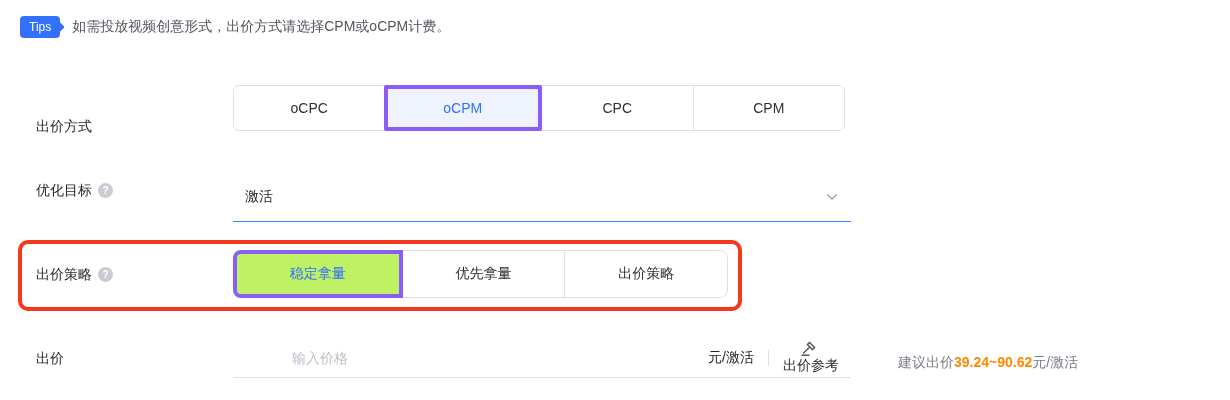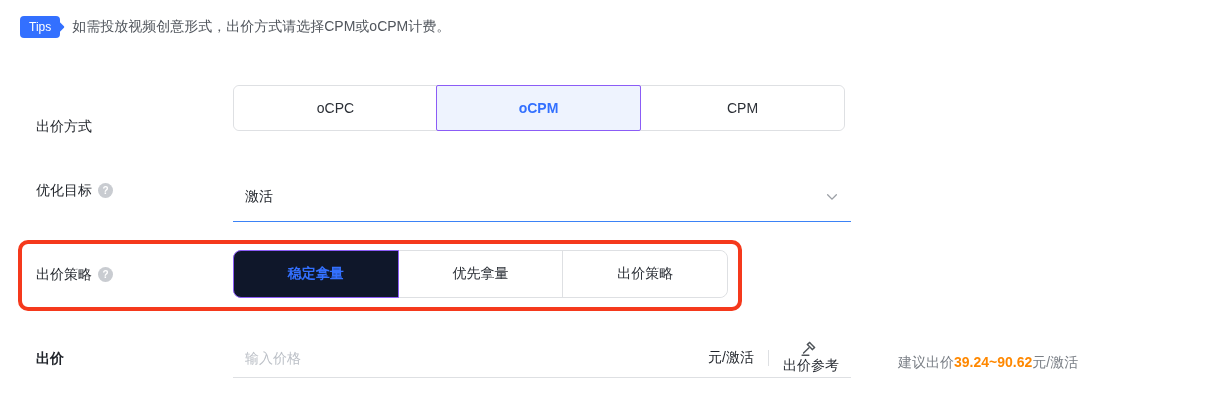--- a/index.html
+++ b/index.html
@@ -44,27 +44,27 @@
     border: 1px solid #dee0e3; border-radius: 6px; background: #fff;
   }
   .seg {
     flex: 1; display: flex; align-items: center; justify-content: center;
     color: #2b2f36; cursor: pointer; background: #fff;
   }
   .seg + .seg { border-left: 1px solid #dee0e3; }
   .seg.first { border-radius: 6px 0 0 6px; }
   .seg.last  { border-radius: 0 6px 6px 0; }
   .seg.selected {
-    color: #3370ff; font-weight: bold;
-    border: 1px solid #8b5cf6; margin: -1px; z-index: 2;
+    color: #3370ff; font-weight: normal;
+    border: 4px solid #8b5cf6; margin: -1px; z-index: 2;
   }
   .group-method { left: 233px; top: 85px; width: 612px; height: 46px; }
   .group-method .seg.selected { background: #eef3fe; border-radius: 2px; }
   .group-strategy { left: 233px; top: 250px; width: 495px; height: 48px; border-radius: 8px; }
-  .group-strategy .seg.selected { background: #0f172a; border-radius: 7px; }
+  .group-strategy .seg.selected { background: #bef264; border-radius: 7px; }
   .group-strategy .seg.first { border-radius: 8px 0 0 8px; }
   .group-strategy .seg.last  { border-radius: 0 8px 8px 0; }
 
   
   .select-field {
     position: absolute; left: 233px; top: 172px; width: 618px; height: 50px;
     border-bottom: 1px solid #3b82f6;
     display: flex; align-items: center; padding: 0 12px;
     cursor: pointer;
   }
@@ -80,52 +80,53 @@
 
   
   .bid-input-field {
     position: absolute; left: 233px; top: 338px; width: 618px; height: 40px;
     border-bottom: 1px solid #dee0e3;
     display: flex; align-items: center; padding: 0 12px;
   }
   .bid-input {
     flex: 1; border: none; outline: none; font-size: 14px;
     font-family: "Liberation Sans", "DejaVu Sans", sans-serif;
-    color: #3b82f6; background: transparent; min-width: 0;
+    color: #3b82f6; background: transparent; min-width: 0; margin-left: 47px;
   }
   .bid-input::placeholder { color: #bcc0c7; }
   .bid-unit { color: #1f2329; white-space: nowrap; }
   .v-divider { width: 1px; height: 16px; background: #dee0e3; margin: 0 14px; }
   .bid-reference { display: flex; align-items: center; cursor: pointer; color: #2b2f36; white-space: nowrap; flex-direction: column; }
   .gavel-icon { width: 17px; height: 17px; margin-right: 6px; }
   .bid-suggestion { position: absolute; left: 898px; top: 352px; height: 20px; line-height: 20px; color: #7a7f86; white-space: nowrap; }
   .bid-suggestion .range { color: #ff8800; font-weight: bold; }
 
   
   .label-method   { top: 116px; }
   .label-goal     { top: 180px; }
   .label-strategy { top: 264px; z-index: 6; }
-  .label-bid      { top: 348px; font-weight: bold; }
+  .label-bid      { top: 348px; }
 </style>
 </head>
 <body>
 
 <div class="stage">
 
   <div class="tips-row">
     <span class="tips-badge">Tips</span>
     <span class="tips-text">如需投放视频创意形式，出价方式请选择CPM或oCPM计费。</span>
   </div>
 
   <div class="row-label label-method">
     <span>出价方式</span>
   </div>
   <div class="seg-group group-method">
     <div class="seg first">oCPC</div>
     <div class="seg selected">oCPM</div>
+    <div class="seg">CPC</div>
     <div class="seg last">CPM</div>
   </div>
 
   <div class="row-label label-goal">
     <span>优化目标</span>
     <span class="help-icon">?</span>
   </div>
   <div class="select-field">
     <span class="select-value">激活</span>
     <svg class="chevron-down" viewBox="0 0 16 16" fill="none" stroke="currentColor" stroke-width="1.5" stroke-linecap="round">

